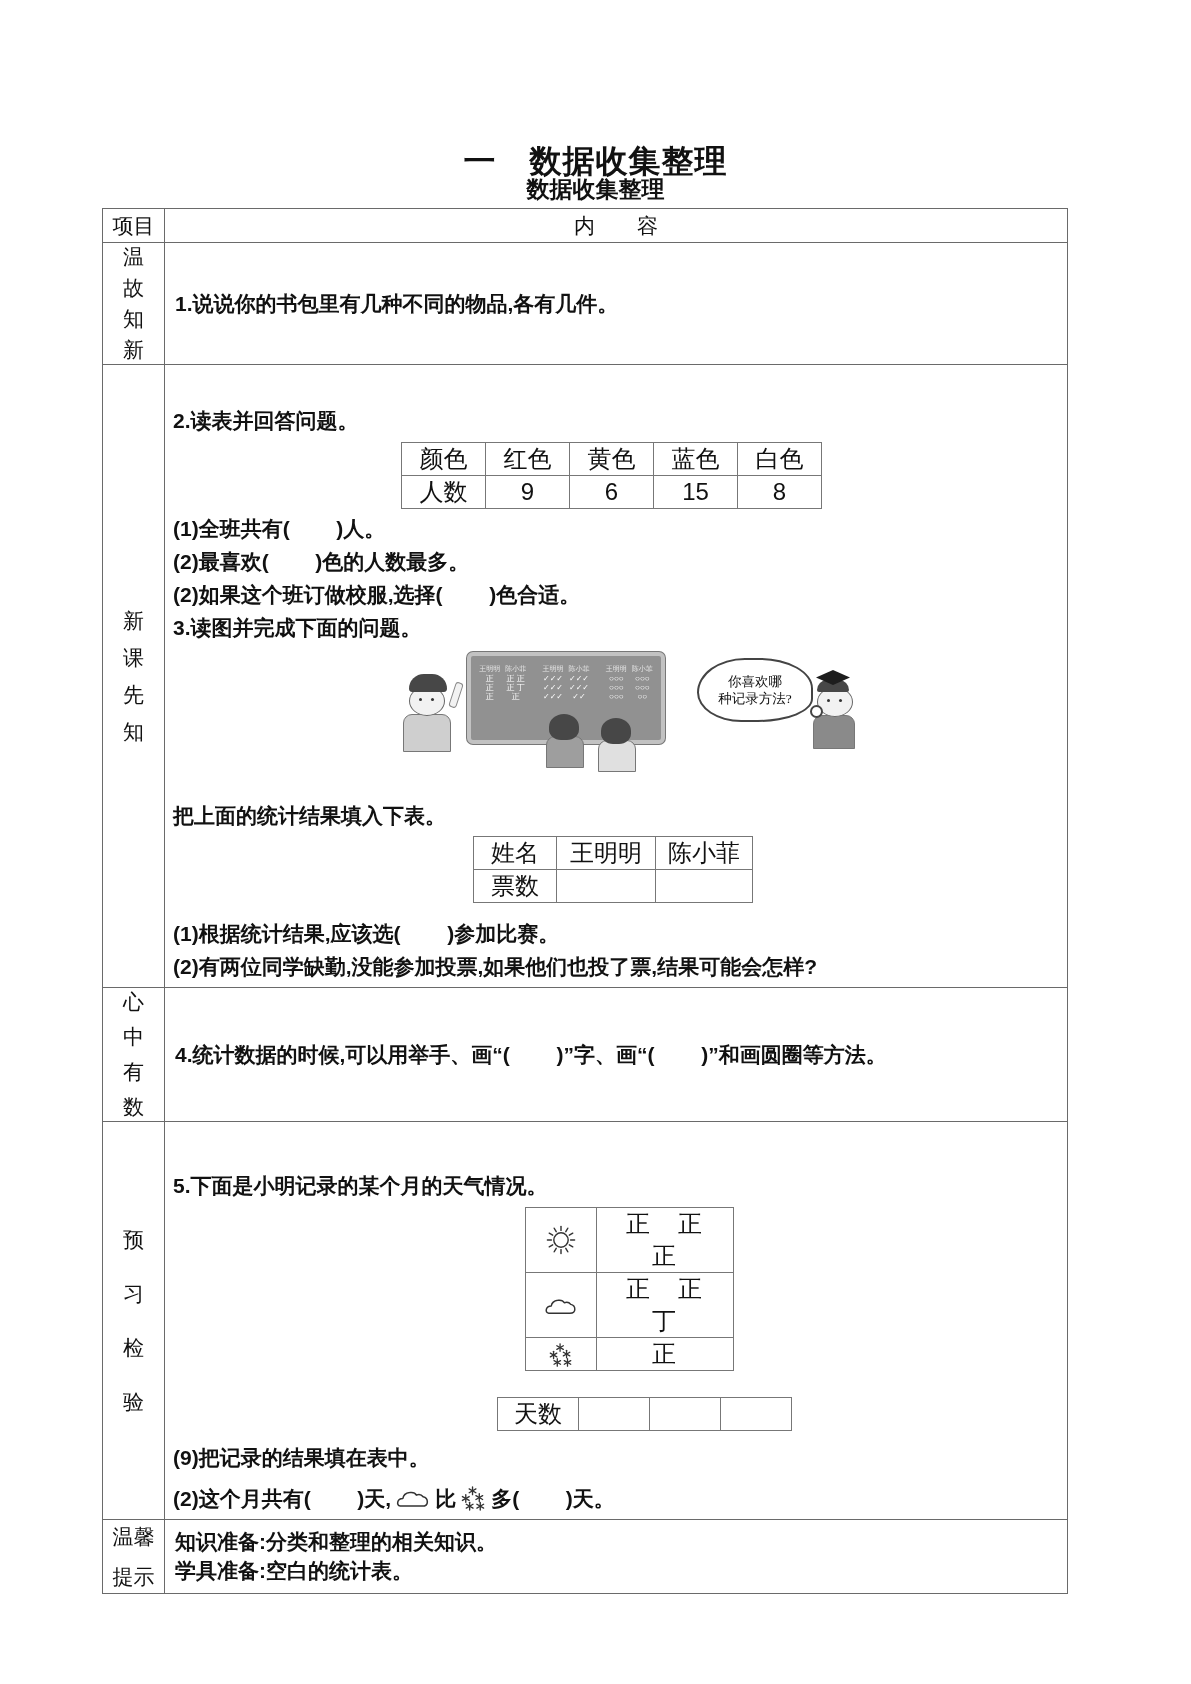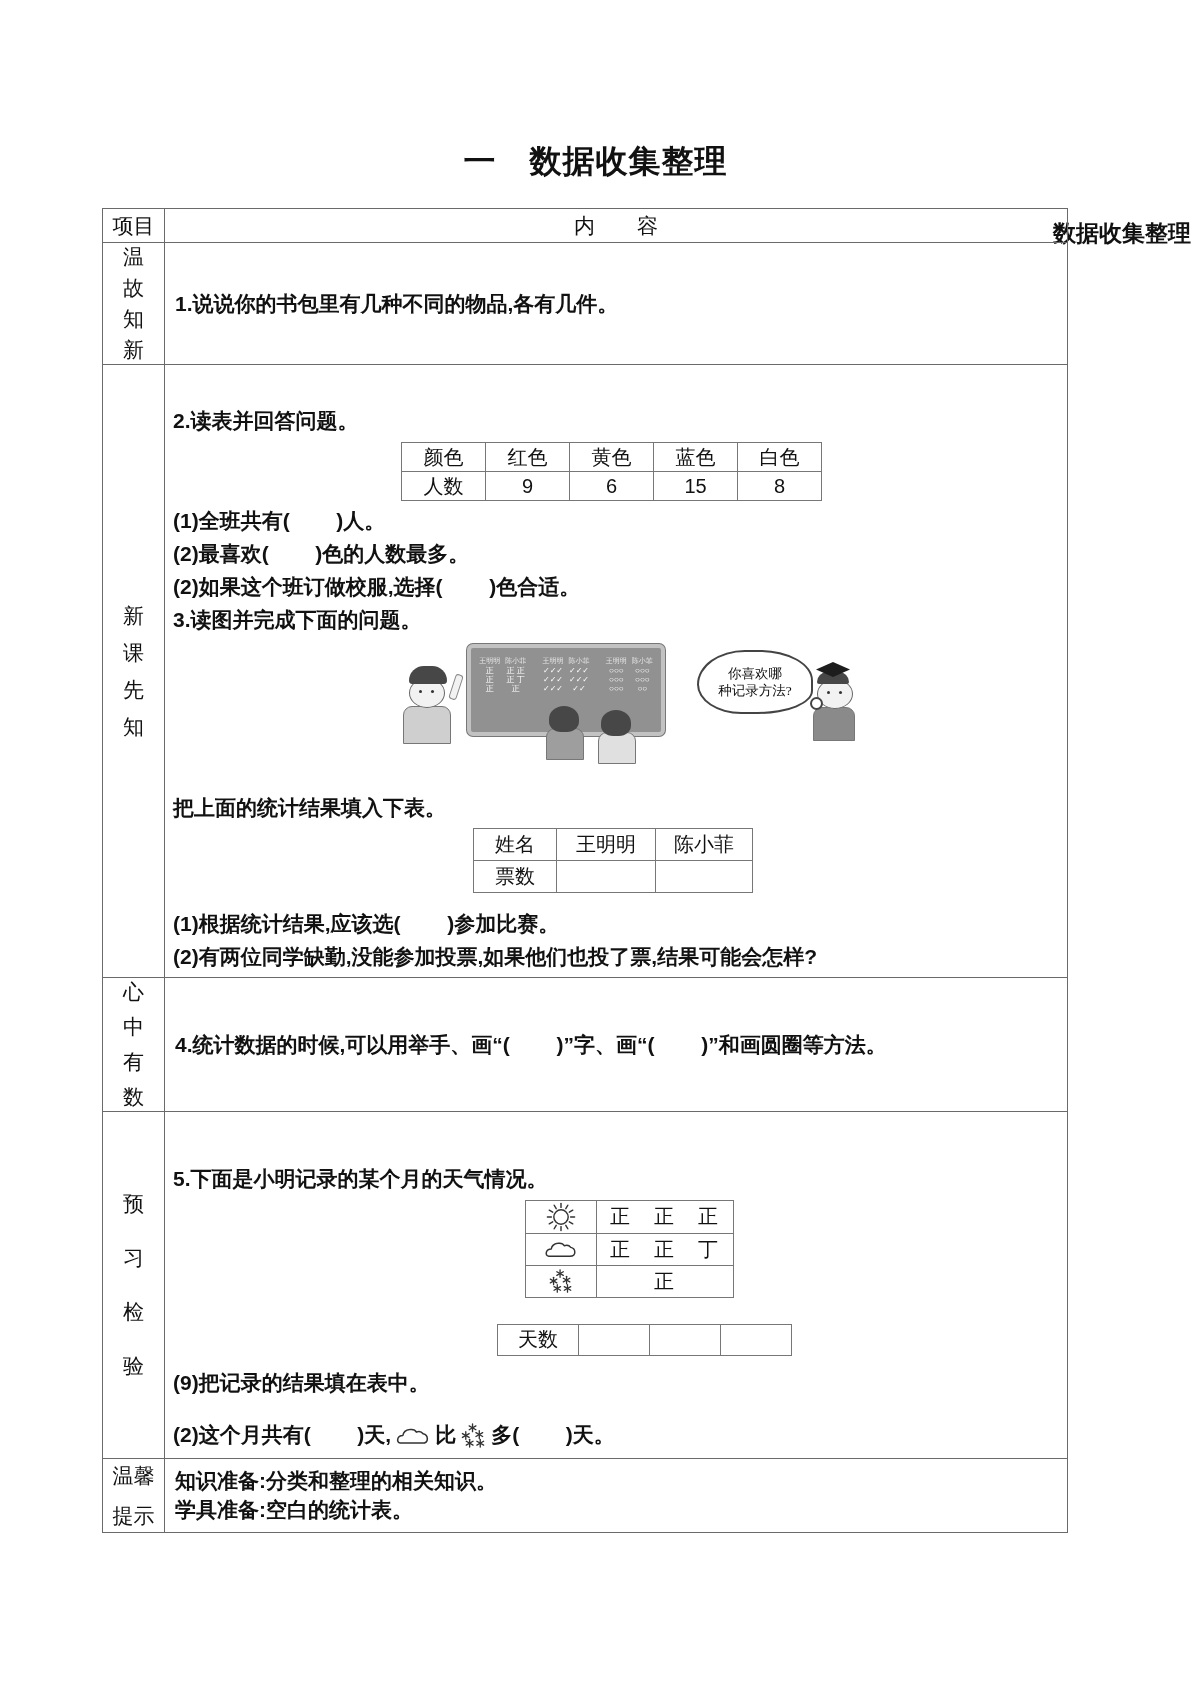--- a/index.html
+++ b/index.html
@@ -1,57 +1,57 @@
 <!DOCTYPE html>
 <html><head>
 <meta charset="utf-8">
 <style>
   html,body{margin:0;padding:0;background:#fff;}
   .page{position:relative;width:1191px;height:1684px;background:#fff;
         font-family:"Liberation Sans",sans-serif;color:#111;overflow:hidden;}
   .title1{position:absolute;top:140px;left:0;width:100%;text-align:center;
           font-size:32px;font-weight:600;letter-spacing:1px;}
-  .title2{position:absolute;top:174px;left:0;width:100%;text-align:right;
-          font-size:23px;font-weight:600;margin-top:44px;}
+  .title2{position:absolute;top:174px;left:0;width:100%;text-align:center;
+          font-size:23px;font-weight:600;}
   table.main{position:absolute;left:102px;top:208px;width:966px;
              border-collapse:collapse;table-layout:fixed;}
   table.main td{border:1px solid #6a6a6a;vertical-align:middle;padding:0;}
   td.c{text-align:center;font-size:21px;}
   td.lbl{text-align:center;}
   .lblwrap{display:flex;flex-direction:column;align-items:center;justify-content:center;
            gap:3px;font-size:21px;height:100%;}
   .row-newlesson .lblwrap{gap:9px;}
   .row-inmind .lblwrap{gap:7px;}
   .row-preview .lblwrap{gap:26px;}
   .row-tips .lblwrap{gap:12px;}
   td.content{vertical-align:top;}
   .pad{padding:0 10px;}
   .vcenter{display:flex;align-items:center;height:100%;}
   .line{font-size:21px;white-space:pre-wrap;margin:7px 0;line-height:26px;font-weight:bold;}
   .content-nl{padding:36px 8px 0 8px;}
   .content-pv{padding:44px 8px 0 8px;}
   table.inner{border-collapse:collapse;}
-  table.inner td{border:1px solid #777;text-align:center;font-size:20px;padding:0 4px;}
+  table.inner td{border:1px solid #777;text-align:center;font-size:24px;padding:0 4px;}
   .color-tbl{margin:8px 0 6px 228px;}
   .color-tbl td{width:75px;height:28px;}
   .names-tbl{margin:6px 0 4px 300px;}
   .names-tbl td{height:31px;}
   .names-tbl td:nth-child(1){width:74px;}
   .names-tbl td:nth-child(2){width:90px;}
   .names-tbl td:nth-child(3){width:88px;}
   .tally-tbl{margin:8px 0 0 352px;}
   .tally-tbl td{height:31px;}
   .tally-tbl td:nth-child(1){width:62px;}
   .tally-tbl td:nth-child(2){width:128px;}
   .weather-tbl{margin:26px 0 0 324px;}
   .weather-tbl td{height:30px;}
   .weather-tbl td:nth-child(1){width:72px;}
   .weather-tbl td:nth-child(n+2){width:62px;}
   .marks{letter-spacing:2px;}
-  .sub2{margin-top:26px;}
+  .sub2{margin-top:14px;}
   .flexline{display:flex;align-items:center;gap:4px;}
   .icon{display:inline-block;vertical-align:middle;}
   
   .illus{position:relative;margin:2px 0 0 236px;width:470px;height:148px;}
   .board{position:absolute;left:58px;top:4px;width:198px;height:92px;background:#919191;
          border:4px solid #c2c2c2;border-radius:6px;box-shadow:0 0 0 1px #777;
          display:flex;justify-content:space-around;align-items:flex-start;padding-top:8px;box-sizing:border-box;}
   .bgrp{display:flex;gap:5px;}
   .bcol{display:flex;flex-direction:column;align-items:center;}
   .bname{font-size:7px;color:#e4e4e4;white-space:nowrap;}

